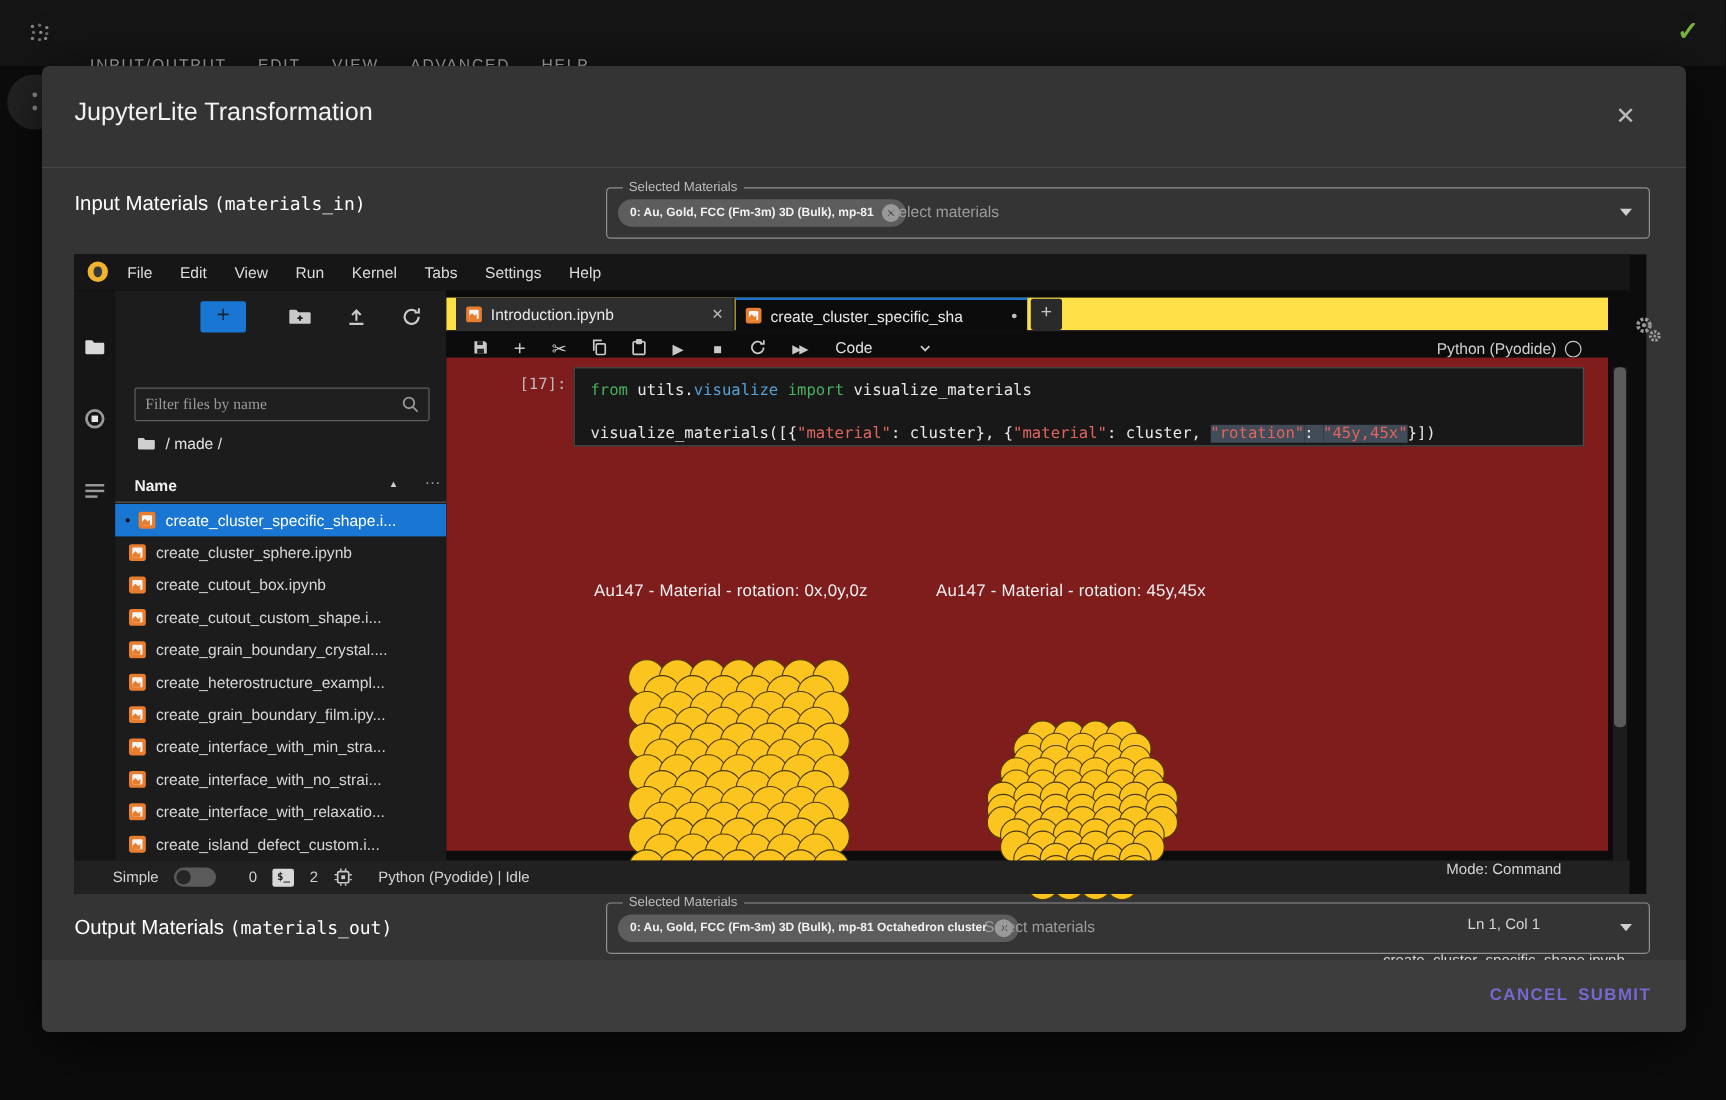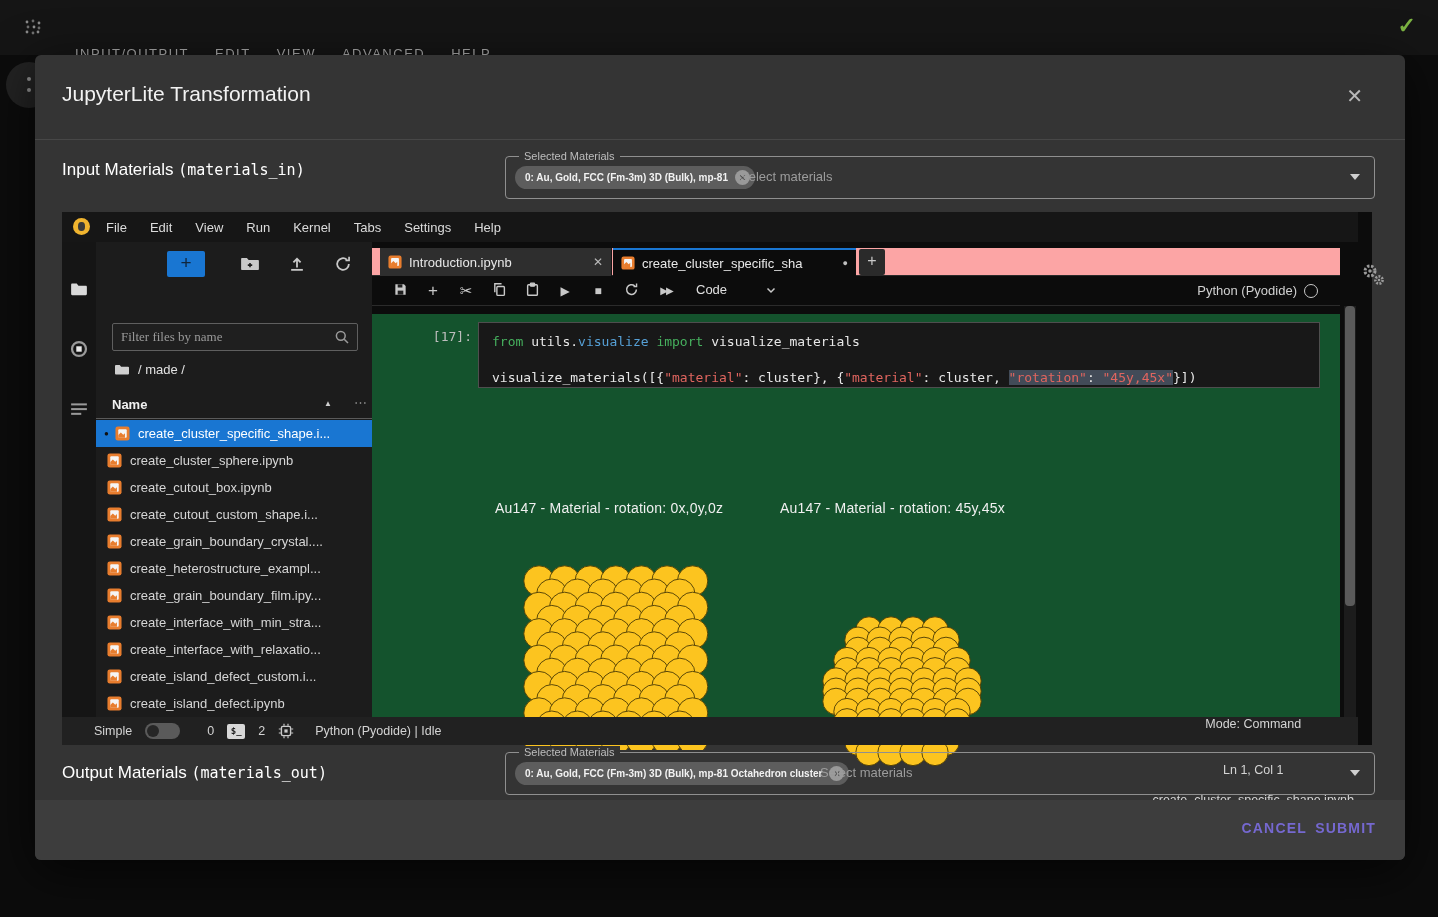--- a/index.html
+++ b/index.html
@@ -77,40 +77,40 @@
   .fb-row.sel{background:#1976d2;}
   .fb-dot{width:8px;margin-left:8px;font-size:8px;color:#101010;line-height:27px;}
   .fb-ic{margin-left:3px;width:15px;height:15px;flex:0 0 15px;}
   .fb-row .fb-ic{margin-left:11px;}
   .fb-row.sel .fb-ic{margin-left:3px;}
   .fb-label{margin-left:8px;font-size:13px;color:#d6d6d6;white-space:nowrap;}
   .fb-row.sel .fb-label{color:#ffffff;}
 
   
   .nb{position:absolute;left:310px;top:30px;width:968px;height:475px;background:#0c0c0c;}
-  .nb-tabbar{position:absolute;left:0;top:6px;width:968px;height:28px;background:#fca5a5;border-bottom:1px solid #2a2a2a;box-sizing:border-box;}
+  .nb-tabbar{position:absolute;left:0;top:6px;width:968px;height:28px;background:#fde047;border-bottom:1px solid #2a2a2a;box-sizing:border-box;}
   .nb-tab{position:absolute;top:0;height:28px;display:flex;align-items:center;box-sizing:border-box;cursor:pointer;}
   .nb-tab1{left:8px;width:232px;background:#2e2e2e;border-right:1px solid #141414;padding:0 8px;}
   .nb-tab2{left:241px;width:243px;background:#0c0c0c;border-top:2px solid #1976d2;padding:0 8px;}
   .nb-tab-label{margin-left:7px;font-size:13px;color:#e8e8e8;white-space:nowrap;overflow:hidden;flex:1;}
   .nb-tab-close{font-size:12px;color:#b9b9b9;margin-left:6px;cursor:pointer;}
   .nb-tab-dirty{font-size:9px;color:#c0c0c0;margin-left:6px;}
   .nb-addtab{position:absolute;left:487px;top:1px;width:26px;height:26px;background:#2a2a2a;border-radius:2px;
              color:#c9c9c9;font-size:16px;line-height:24px;text-align:center;cursor:pointer;}
 
   .nb-toolbar{position:absolute;left:0;top:34px;width:968px;height:30px;background:#0c0c0c;border-bottom:1px solid #2b2b2b;box-sizing:border-box;}
   .nb-tools{position:absolute;left:20px;top:0;height:29px;display:flex;align-items:center;gap:17px;}
   .nb-tool{width:16px;text-align:center;color:#c9c9c9;font-size:12px;cursor:pointer;}
   .nb-tool.ff{letter-spacing:-2px;font-size:10px;width:20px;}
   .nb-celltype{position:absolute;left:324px;top:6px;font-size:13px;color:#e0e0e0;cursor:pointer;}
   .nb-celltype-caret{position:absolute;left:393px;top:8px;cursor:pointer;}
   .nb-kernel{position:absolute;right:43px;top:7px;font-size:13px;color:#d0d0d0;cursor:pointer;}
   .nb-kstatus{position:absolute;right:22px;top:8px;width:12px;height:12px;border:1.5px solid #c9c9c9;border-radius:50%;cursor:pointer;}
 
-  .nb-content{position:absolute;left:0;top:72px;width:968px;height:411px;background:#14532d;text-decoration:underline;}
+  .nb-content{position:absolute;left:0;top:56px;width:968px;height:411px;background:#7f1d1d;text-decoration:underline;}
   .cell-prompt{position:absolute;left:48px;top:15px;width:52px;text-align:right;
                font-family:"DejaVu Sans Mono",monospace;font-size:13px;color:#bdbdbd;}
   .cell{position:absolute;left:106px;top:8px;width:842px;height:66px;background:#181818;
         border:1px solid #4e4e4e;box-sizing:border-box;cursor:text;}
   .code-lines{padding:0 0 0 13px;}
   .code-line{height:36px;line-height:37px;font-family:"DejaVu Sans Mono",monospace;font-size:13px;white-space:pre;}
   .tok-pl{color:#e8e8e8;}
   .tok-kw{color:#46b05e;}
   .tok-prop{color:#56a0d6;}
   .tok-str{color:#e0655f;}
@@ -318,20 +318,28 @@
                 </svg></span>
               <span class="fb-label">create_grain_boundary_film.ipy...</span>
             </div>
             <div class="fb-row">
               <span class="fb-ic"><svg width="15" height="15" viewBox="0 0 16 16">
                   <rect x="0.5" y="0.5" width="15" height="15" rx="2.5" fill="#e87d2e"></rect>
                   <rect x="3.5" y="3.5" width="9" height="9" rx="1" fill="#f5f5f5"></rect>
                   <path d="M3.5 9.5l2.7-2.7 2.6 2.6 1.8-1.8v4.9H3.5z" fill="#e87d2e"></path>
                 </svg></span>
               <span class="fb-label">create_interface_with_min_stra...</span>
+            </div>
+            <div class="fb-row">
+              <span class="fb-ic"><svg width="15" height="15" viewBox="0 0 16 16">
+                  <rect x="0.5" y="0.5" width="15" height="15" rx="2.5" fill="#e87d2e"></rect>
+                  <rect x="3.5" y="3.5" width="9" height="9" rx="1" fill="#f5f5f5"></rect>
+                  <path d="M3.5 9.5l2.7-2.7 2.6 2.6 1.8-1.8v4.9H3.5z" fill="#e87d2e"></path>
+                </svg></span>
+              <span class="fb-label">create_interface_with_no_strai...</span>
             </div>
             <div class="fb-row">
               <span class="fb-ic"><svg width="15" height="15" viewBox="0 0 16 16">
                   <rect x="0.5" y="0.5" width="15" height="15" rx="2.5" fill="#e87d2e"></rect>
                   <rect x="3.5" y="3.5" width="9" height="9" rx="1" fill="#f5f5f5"></rect>
                   <path d="M3.5 9.5l2.7-2.7 2.6 2.6 1.8-1.8v4.9H3.5z" fill="#e87d2e"></path>
                 </svg></span>
               <span class="fb-label">create_interface_with_relaxatio...</span>
             </div>
             <div class="fb-row">

